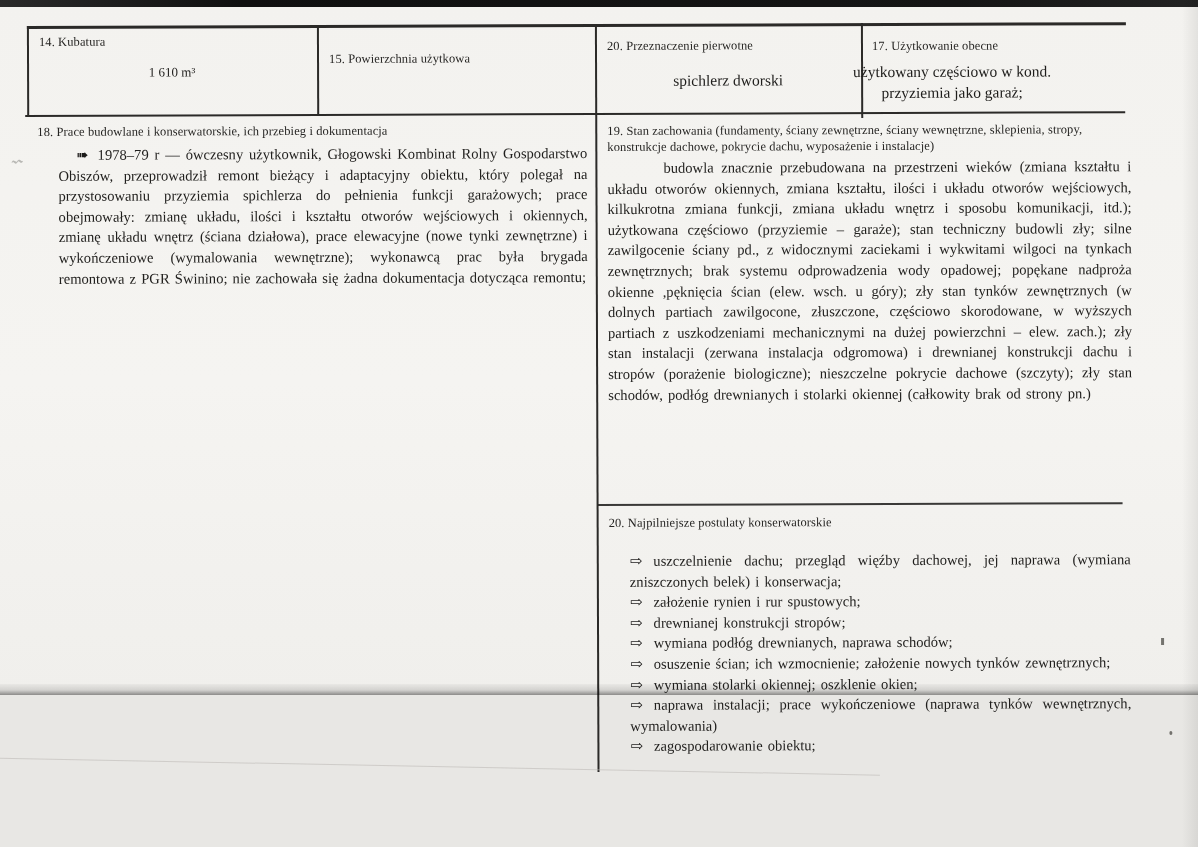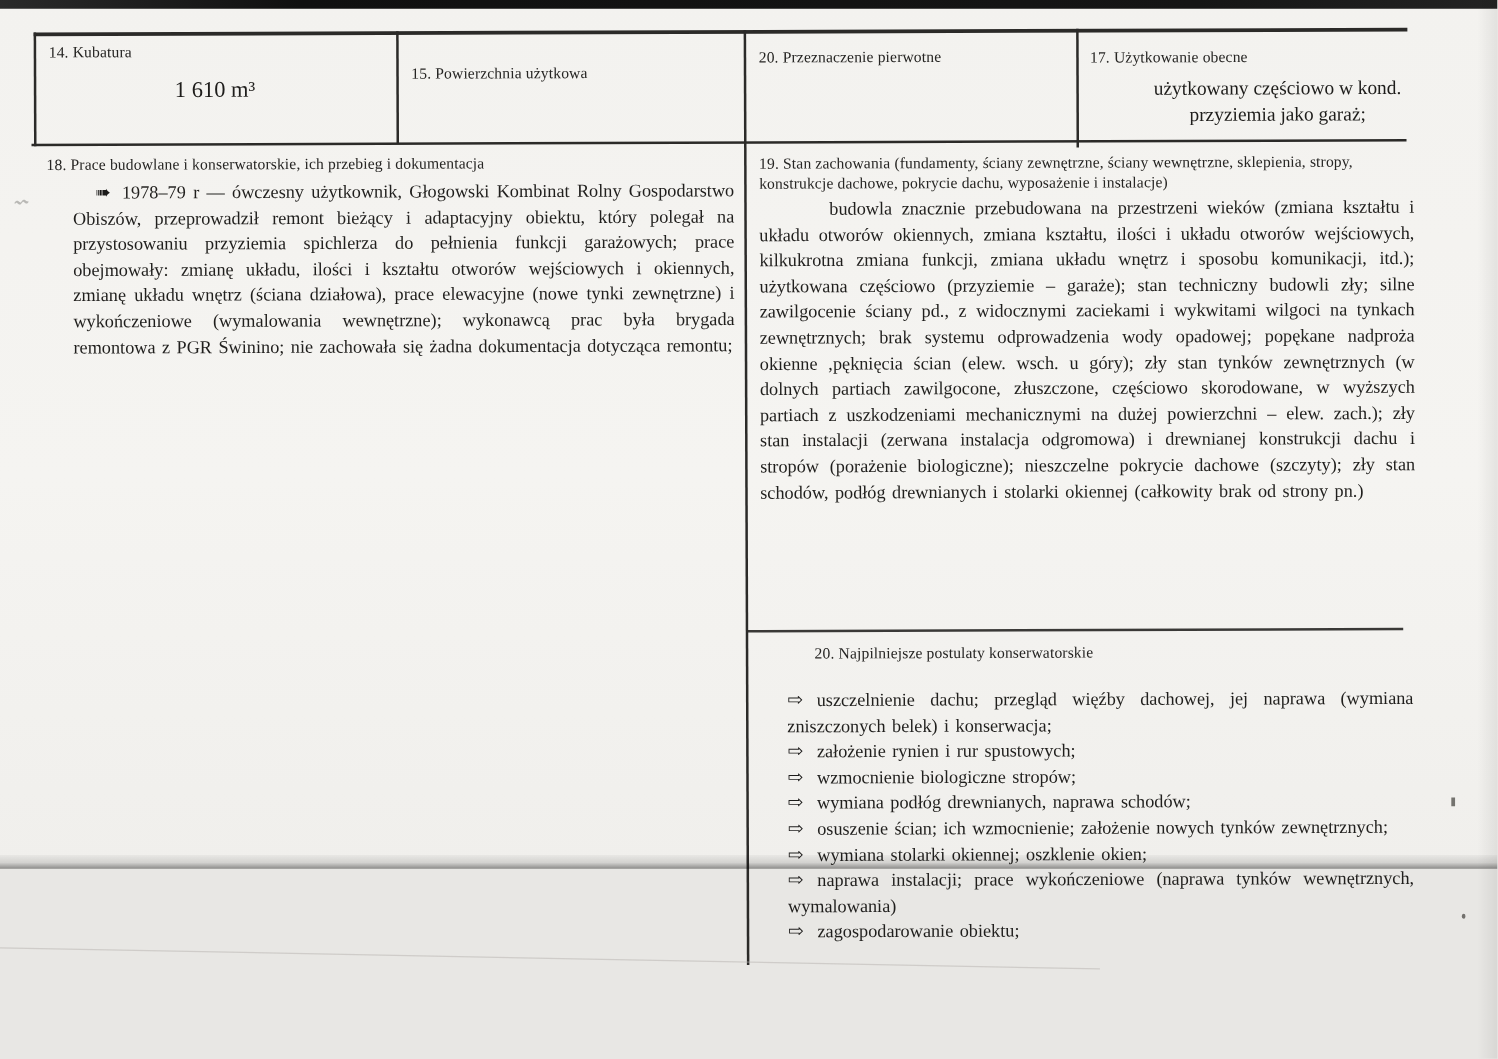--- a/index.html
+++ b/index.html
@@ -37,21 +37,21 @@
   .v-14-15{left:318px;top:24px;width:2px;height:90px;}
   .v-center{left:596px;top:24px;width:2px;height:748px;}
   .v-16-17{left:862px;top:24px;width:2px;height:95px;}
 
   .cell-label{
     position:absolute;font-size:12.5px;letter-spacing:0.1px;color:#262523;
     white-space:nowrap;
   }
   .cell-label.wrap{white-space:normal;line-height:15.5px;}
   .cell-value{
-    position:absolute;font-size:18px;text-align:center;color:#1e1d1b;
+    position:absolute;font-size:13px;text-align:center;color:#1e1d1b;
     line-height:21px;
   }
   .para{
     position:absolute;font-size:14.6px;line-height:20.6px;text-align:justify;
     color:#201f1d;word-spacing:1.5px;
   }
   .bullet-arrow{display:inline-block;margin-right:9px;color:#1c1b1a;}
   .postulates{position:absolute;font-size:14.6px;line-height:20.6px;color:#201f1d;}
   .postulate{text-align:justify;word-spacing:1.5px;}
   .postulate .bullet-arrow{margin-right:11px;font-size:15px;}
@@ -80,35 +80,36 @@
     <div class="vline v-14-15"></div>
     <div class="vline v-center"></div>
     <div class="vline v-16-17"></div>
 
     <div class="cell-label" style="left:40px;top:33px;">14. Kubatura</div>
     <div class="cell-value" style="left:30px;top:60px;width:286px;">1 610 m³</div>
 
     <div class="cell-label" style="left:330px;top:33px;margin-top:18px;">15. Powierzchnia użytkowa</div>
 
     <div class="cell-label" style="left:608px;top:39px;">20. Przeznaczenie pierwotne</div>
+    <div class="cell-value" style="left:598px;top:70px;width:262px;font-size:15.5px;">spichlerz dworski</div>
 
     <div class="cell-label" style="left:873px;top:40px;">17. Użytkowanie obecne</div>
-    <div class="cell-value" style="left:892px;top:62px;width:262px;font-size:15.5px;">użytkowany częściowo w kond. przyziemia jako garaż;</div>
+    <div class="cell-value" style="left:822px;top:62px;width:262px;font-size:15.5px;">użytkowany częściowo w kond. przyziemia jako garaż;</div>
 
     <div class="cell-label" style="left:38px;top:123px;">18. Prace budowlane i konserwatorskie, ich przebieg i dokumentacja</div>
     <div class="para" style="left:59px;top:143px;width:529px;"><span style="display:inline-block;width:18px;"></span><span class="bullet-arrow">➠</span><span>1978–79 r — ówczesny użytkownik, Głogowski Kombinat Rolny Gospodarstwo Obiszów, przeprowadził remont bieżący i adaptacyjny obiektu, który polegał na przystosowaniu przyziemia spichlerza do pełnienia funkcji garażowych; prace obejmowały: zmianę układu, ilości i kształtu otworów wejściowych i okiennych, zmianę układu wnętrz (ściana działowa), prace elewacyjne (nowe tynki zewnętrzne) i wykończeniowe (wymalowania wewnętrzne); wykonawcą prac była brygada remontowa z PGR Świnino; nie zachowała się żadna dokumentacja dotycząca remontu;</span></div>
 
     <div class="cell-label wrap" style="left:608px;top:124px;width:524px;">19. Stan zachowania (fundamenty, ściany zewnętrzne, ściany wewnętrzne, sklepienia, stropy, konstrukcje dachowe, pokrycie dachu, wyposażenie i instalacje)</div>
     <div class="para" style="left:608px;top:158px;width:524px;text-indent:56px;">budowla znacznie przebudowana na przestrzeni wieków (zmiana kształtu i układu otworów okiennych, zmiana kształtu, ilości i układu otworów wejściowych, kilkukrotna zmiana funkcji, zmiana układu wnętrz i sposobu komunikacji, itd.); użytkowana częściowo (przyziemie – garaże); stan techniczny budowli zły; silne zawilgocenie ściany pd., z widocznymi zaciekami i wykwitami wilgoci na tynkach zewnętrznych; brak systemu odprowadzenia wody opadowej; popękane nadproża okienne ,pęknięcia ścian (elew. wsch. u góry); zły stan tynków zewnętrznych (w dolnych partiach zawilgocone, złuszczone, częściowo skorodowane, w wyższych partiach z uszkodzeniami mechanicznymi na dużej powierzchni – elew. zach.); zły stan instalacji (zerwana instalacja odgromowa) i drewnianej konstrukcji dachu i stropów (porażenie biologiczne); nieszczelne pokrycie dachowe (szczyty); zły stan schodów, podłóg drewnianych i stolarki okiennej (całkowity brak od strony pn.)</div>
 
-    <div class="cell-label" style="left:608px;top:516px;margin-left:43px;">20. Najpilniejsze postulaty konserwatorskie</div>
+    <div class="cell-label" style="left:608px;top:516px;">20. Najpilniejsze postulaty konserwatorskie</div>
     <div class="postulates" style="left:629px;top:551px;width:501px;">
       <div class="postulate"><span class="bullet-arrow">⇨</span><span>uszczelnienie dachu; przegląd więźby dachowej, jej naprawa (wymiana zniszczonych belek) i konserwacja;</span></div>
       <div class="postulate"><span class="bullet-arrow">⇨</span><span>założenie rynien i rur spustowych;</span></div>
-      <div class="postulate"><span class="bullet-arrow">⇨</span><span>wzmocnienie biologiczne stropów;</span></div>
+      <div class="postulate"><span class="bullet-arrow">⇨</span><span>drewnianej konstrukcji stropów;</span></div>
       <div class="postulate"><span class="bullet-arrow">⇨</span><span>wymiana podłóg drewnianych, naprawa schodów;</span></div>
       <div class="postulate"><span class="bullet-arrow">⇨</span><span>osuszenie ścian; ich wzmocnienie; założenie nowych tynków zewnętrznych;</span></div>
       <div class="postulate"><span class="bullet-arrow">⇨</span><span>wymiana stolarki okiennej; oszklenie okien;</span></div>
       <div class="postulate"><span class="bullet-arrow">⇨</span><span>naprawa instalacji; prace wykończeniowe (naprawa tynków wewnętrznych, wymalowania)</span></div>
       <div class="postulate"><span class="bullet-arrow">⇨</span><span>zagospodarowanie obiektu;</span></div>
     </div>
 
     <div class="artifact squiggle">〰︎</div>
     <div class="artifact speck1"></div>
     <div class="artifact speck2"></div>

